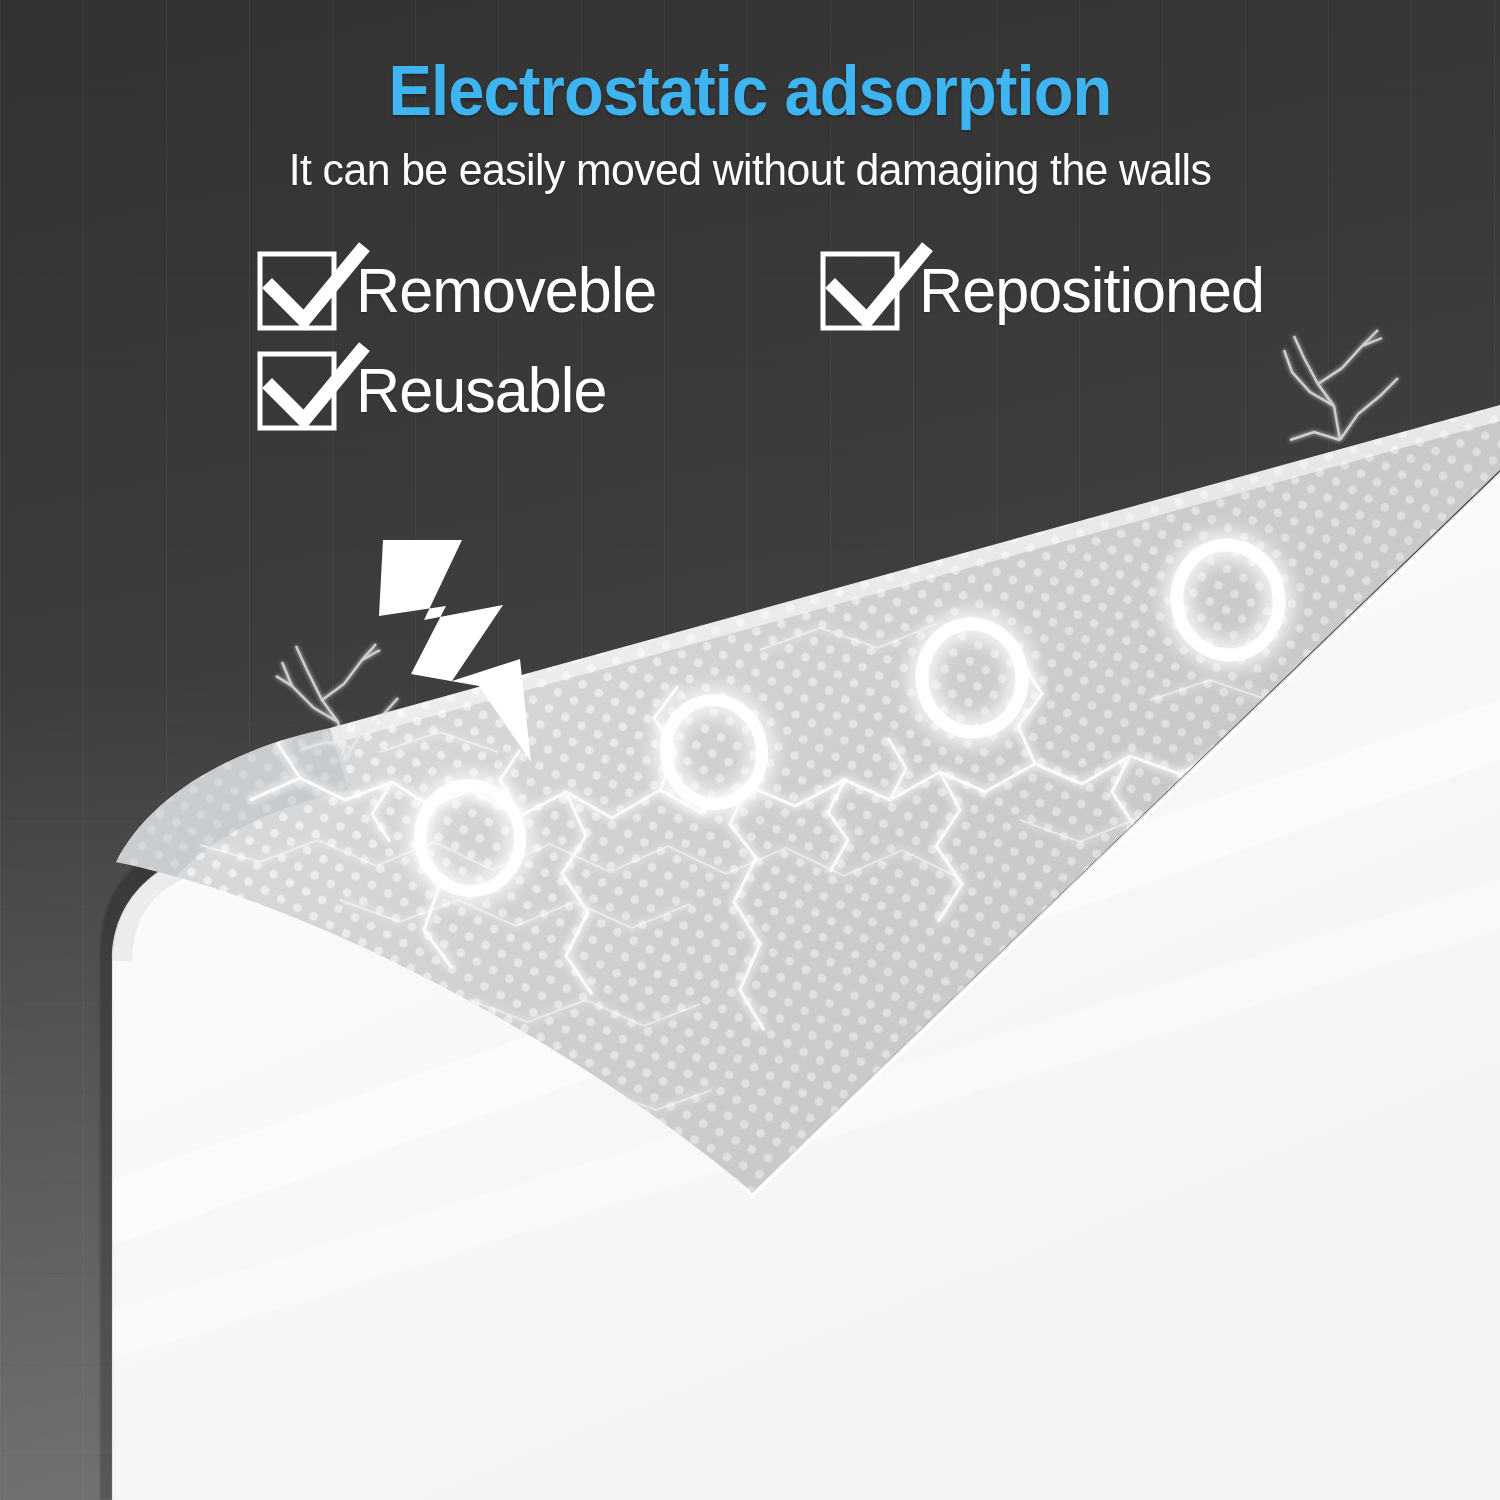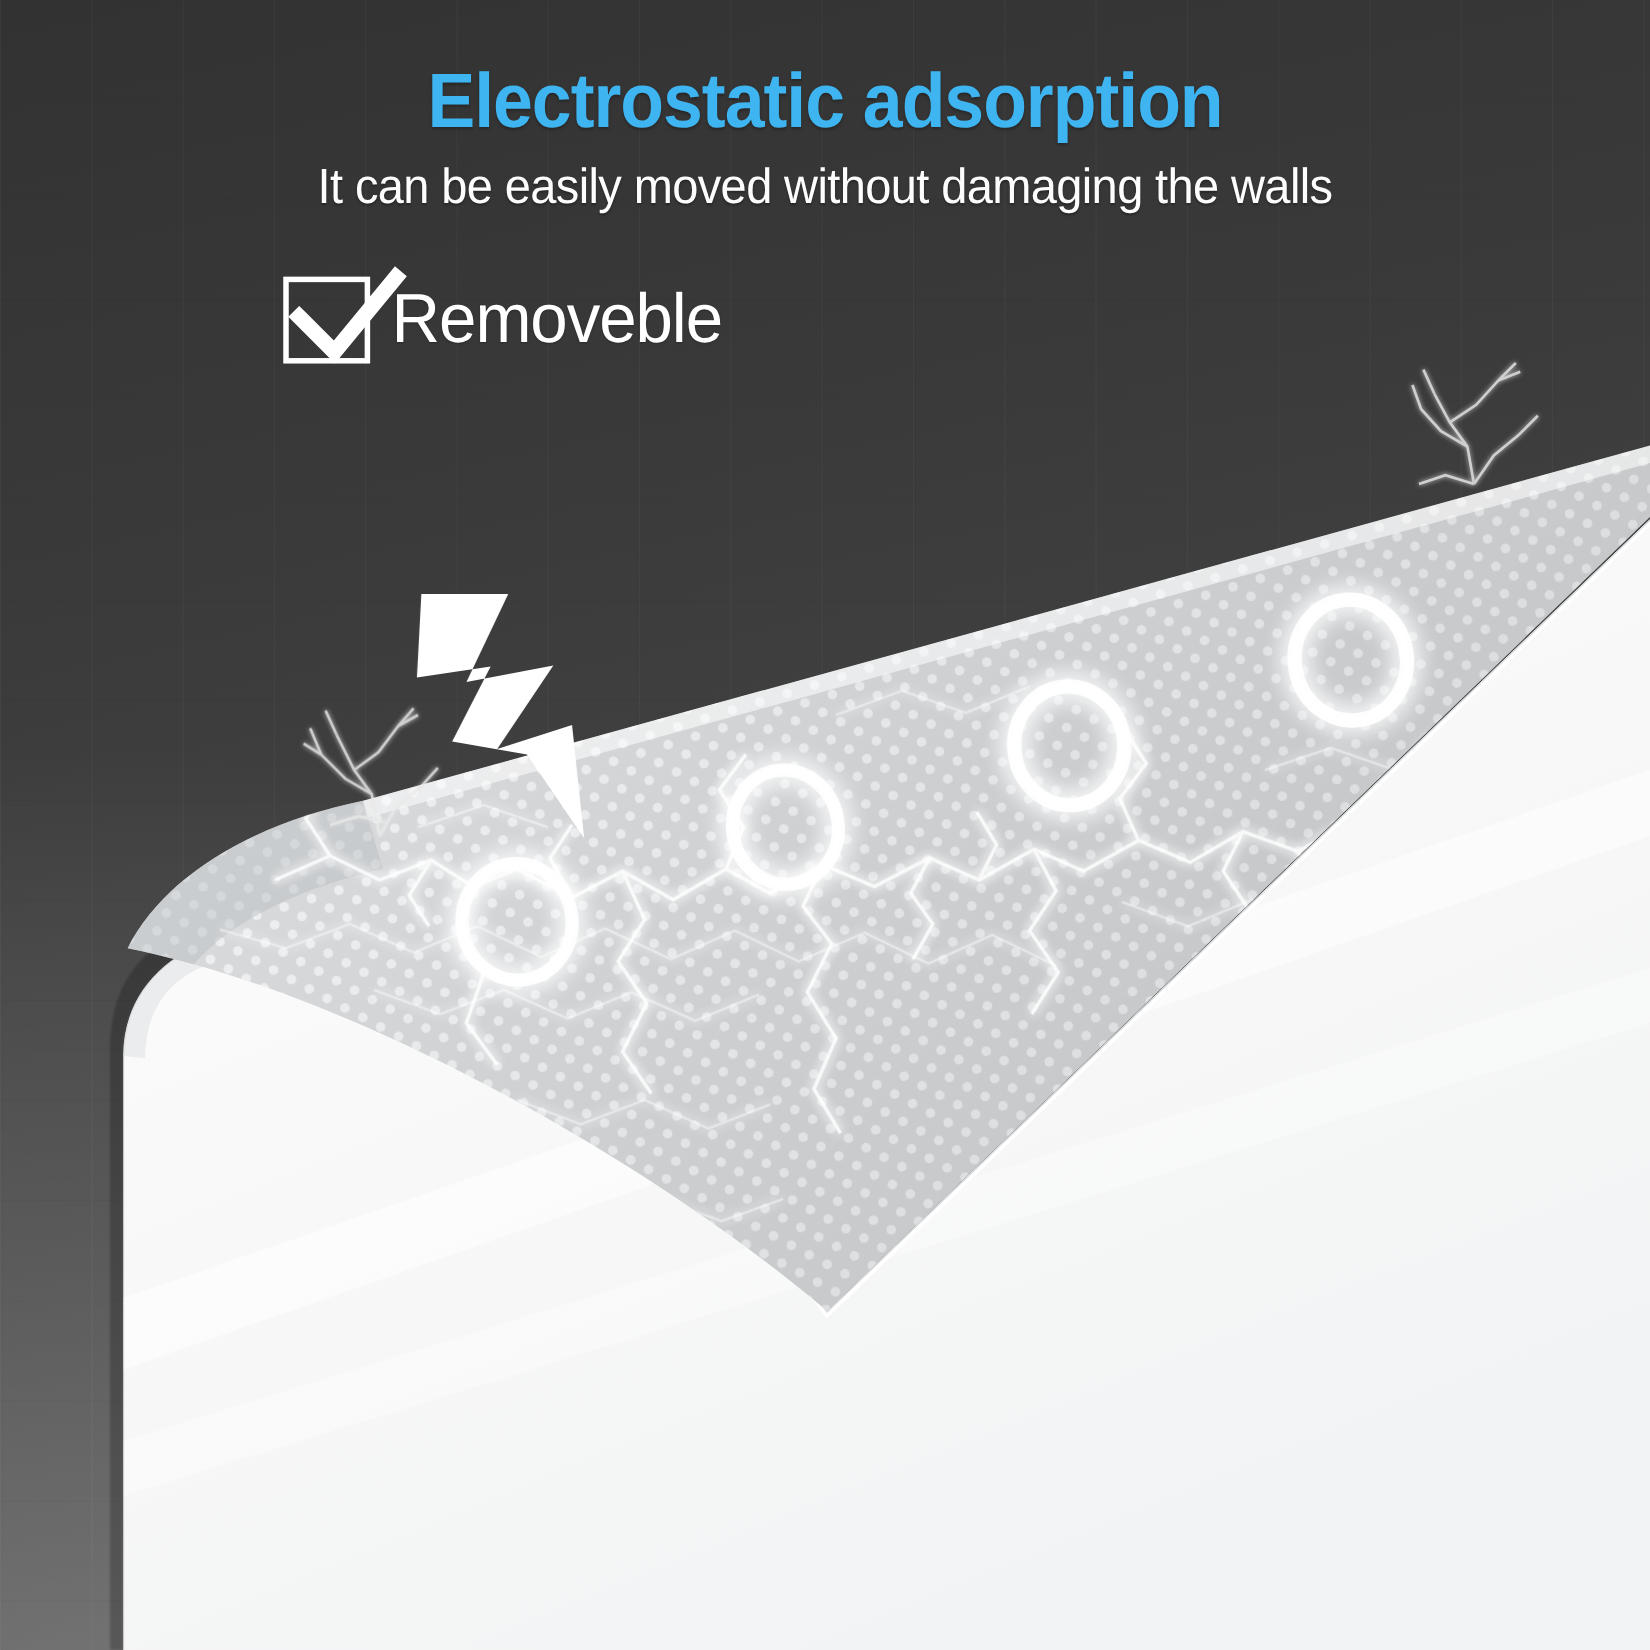--- a/index.html
+++ b/index.html
@@ -260,19 +260,37 @@
     <div class="frow">
       <div class="fcell c0">
         <span class="cbox">
           <svg viewBox="0 0 112 100">
             <rect x="4" y="18" width="74" height="74" fill="none" stroke="#ffffff" stroke-width="5"></rect>
             <path d="M 16 52 L 48 84 L 104 16" fill="none" stroke="#ffffff" stroke-width="14" stroke-linecap="square" stroke-linejoin="miter"></path>
           </svg>
         </span>
         <span class="flabel">Removeble</span>
       </div>
+      <div class="fcell c1">
+        <span class="cbox">
+          <svg viewBox="0 0 112 100">
+            <rect x="4" y="18" width="74" height="74" fill="none" stroke="#ffffff" stroke-width="5"></rect>
+            <path d="M 16 52 L 48 84 L 104 16" fill="none" stroke="#ffffff" stroke-width="14" stroke-linecap="square" stroke-linejoin="miter"></path>
+          </svg>
+        </span>
+        <span class="flabel">Repositioned</span>
+      </div>
     </div>
 
     <div class="frow">
+      <div class="fcell c0">
+        <span class="cbox">
+          <svg viewBox="0 0 112 100">
+            <rect x="4" y="18" width="74" height="74" fill="none" stroke="#ffffff" stroke-width="5"></rect>
+            <path d="M 16 52 L 48 84 L 104 16" fill="none" stroke="#ffffff" stroke-width="14" stroke-linecap="square" stroke-linejoin="miter"></path>
+          </svg>
+        </span>
+        <span class="flabel">Reusable</span>
+      </div>
     </div>
 
   </div>
 </div>
 
 </body></html>

